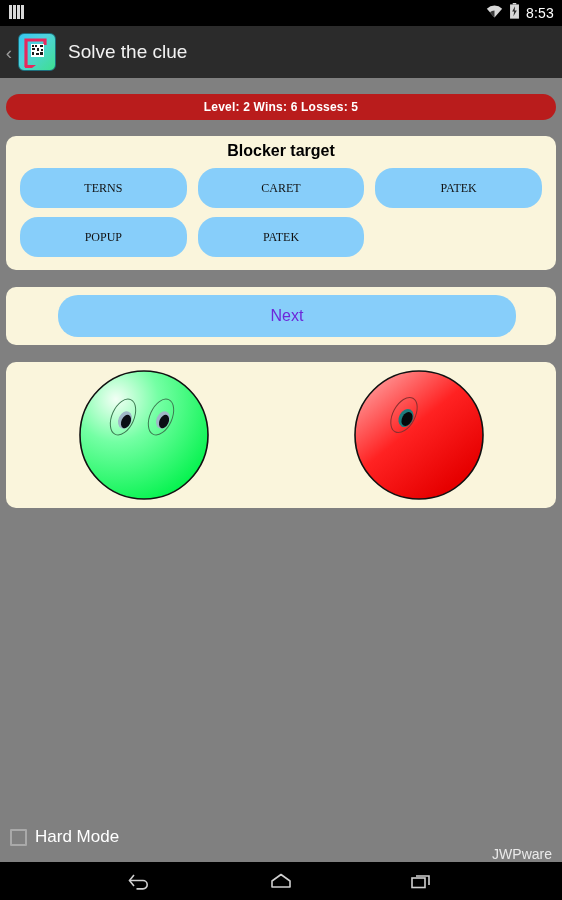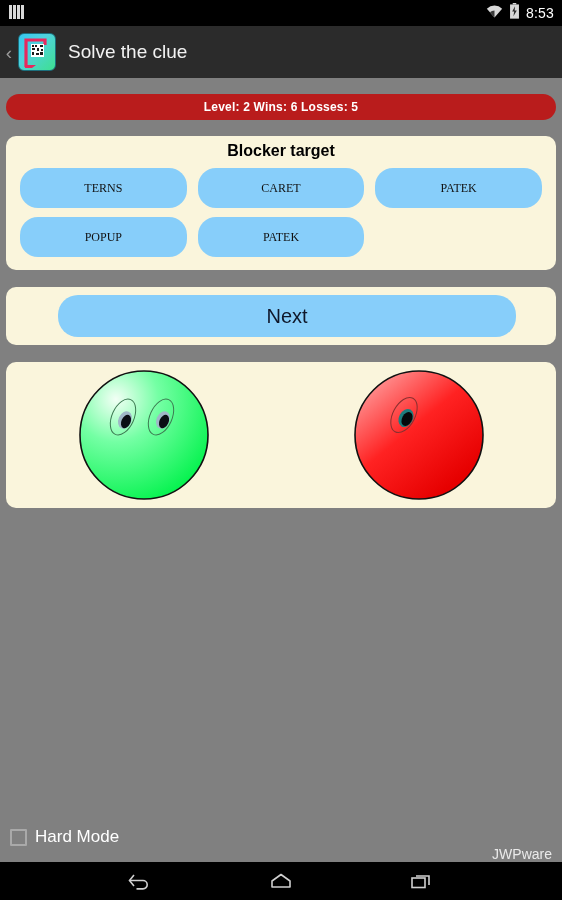--- a/index.html
+++ b/index.html
@@ -109,21 +109,21 @@
     cursor: pointer;
     text-align: right;
   }
 
   #next-btn {
     position: absolute; left: 52px; top: 8px;
     width: 458px; height: 42px;
     background: #87cefa;
     border: none; border-radius: 20px;
     font-family: "Liberation Sans", sans-serif;
-    font-size: 20px; color: #0f172a;
+    font-size: 16px; color: #6d28d9;
     display: flex; align-items: center; justify-content: center;
   }
 
   #faces-row {
     display: flex; align-items: center;
     height: 146px;
   }
   .face-slot { flex: 1; display: flex; justify-content: center; }
   .face-svg { display: block; }
 

